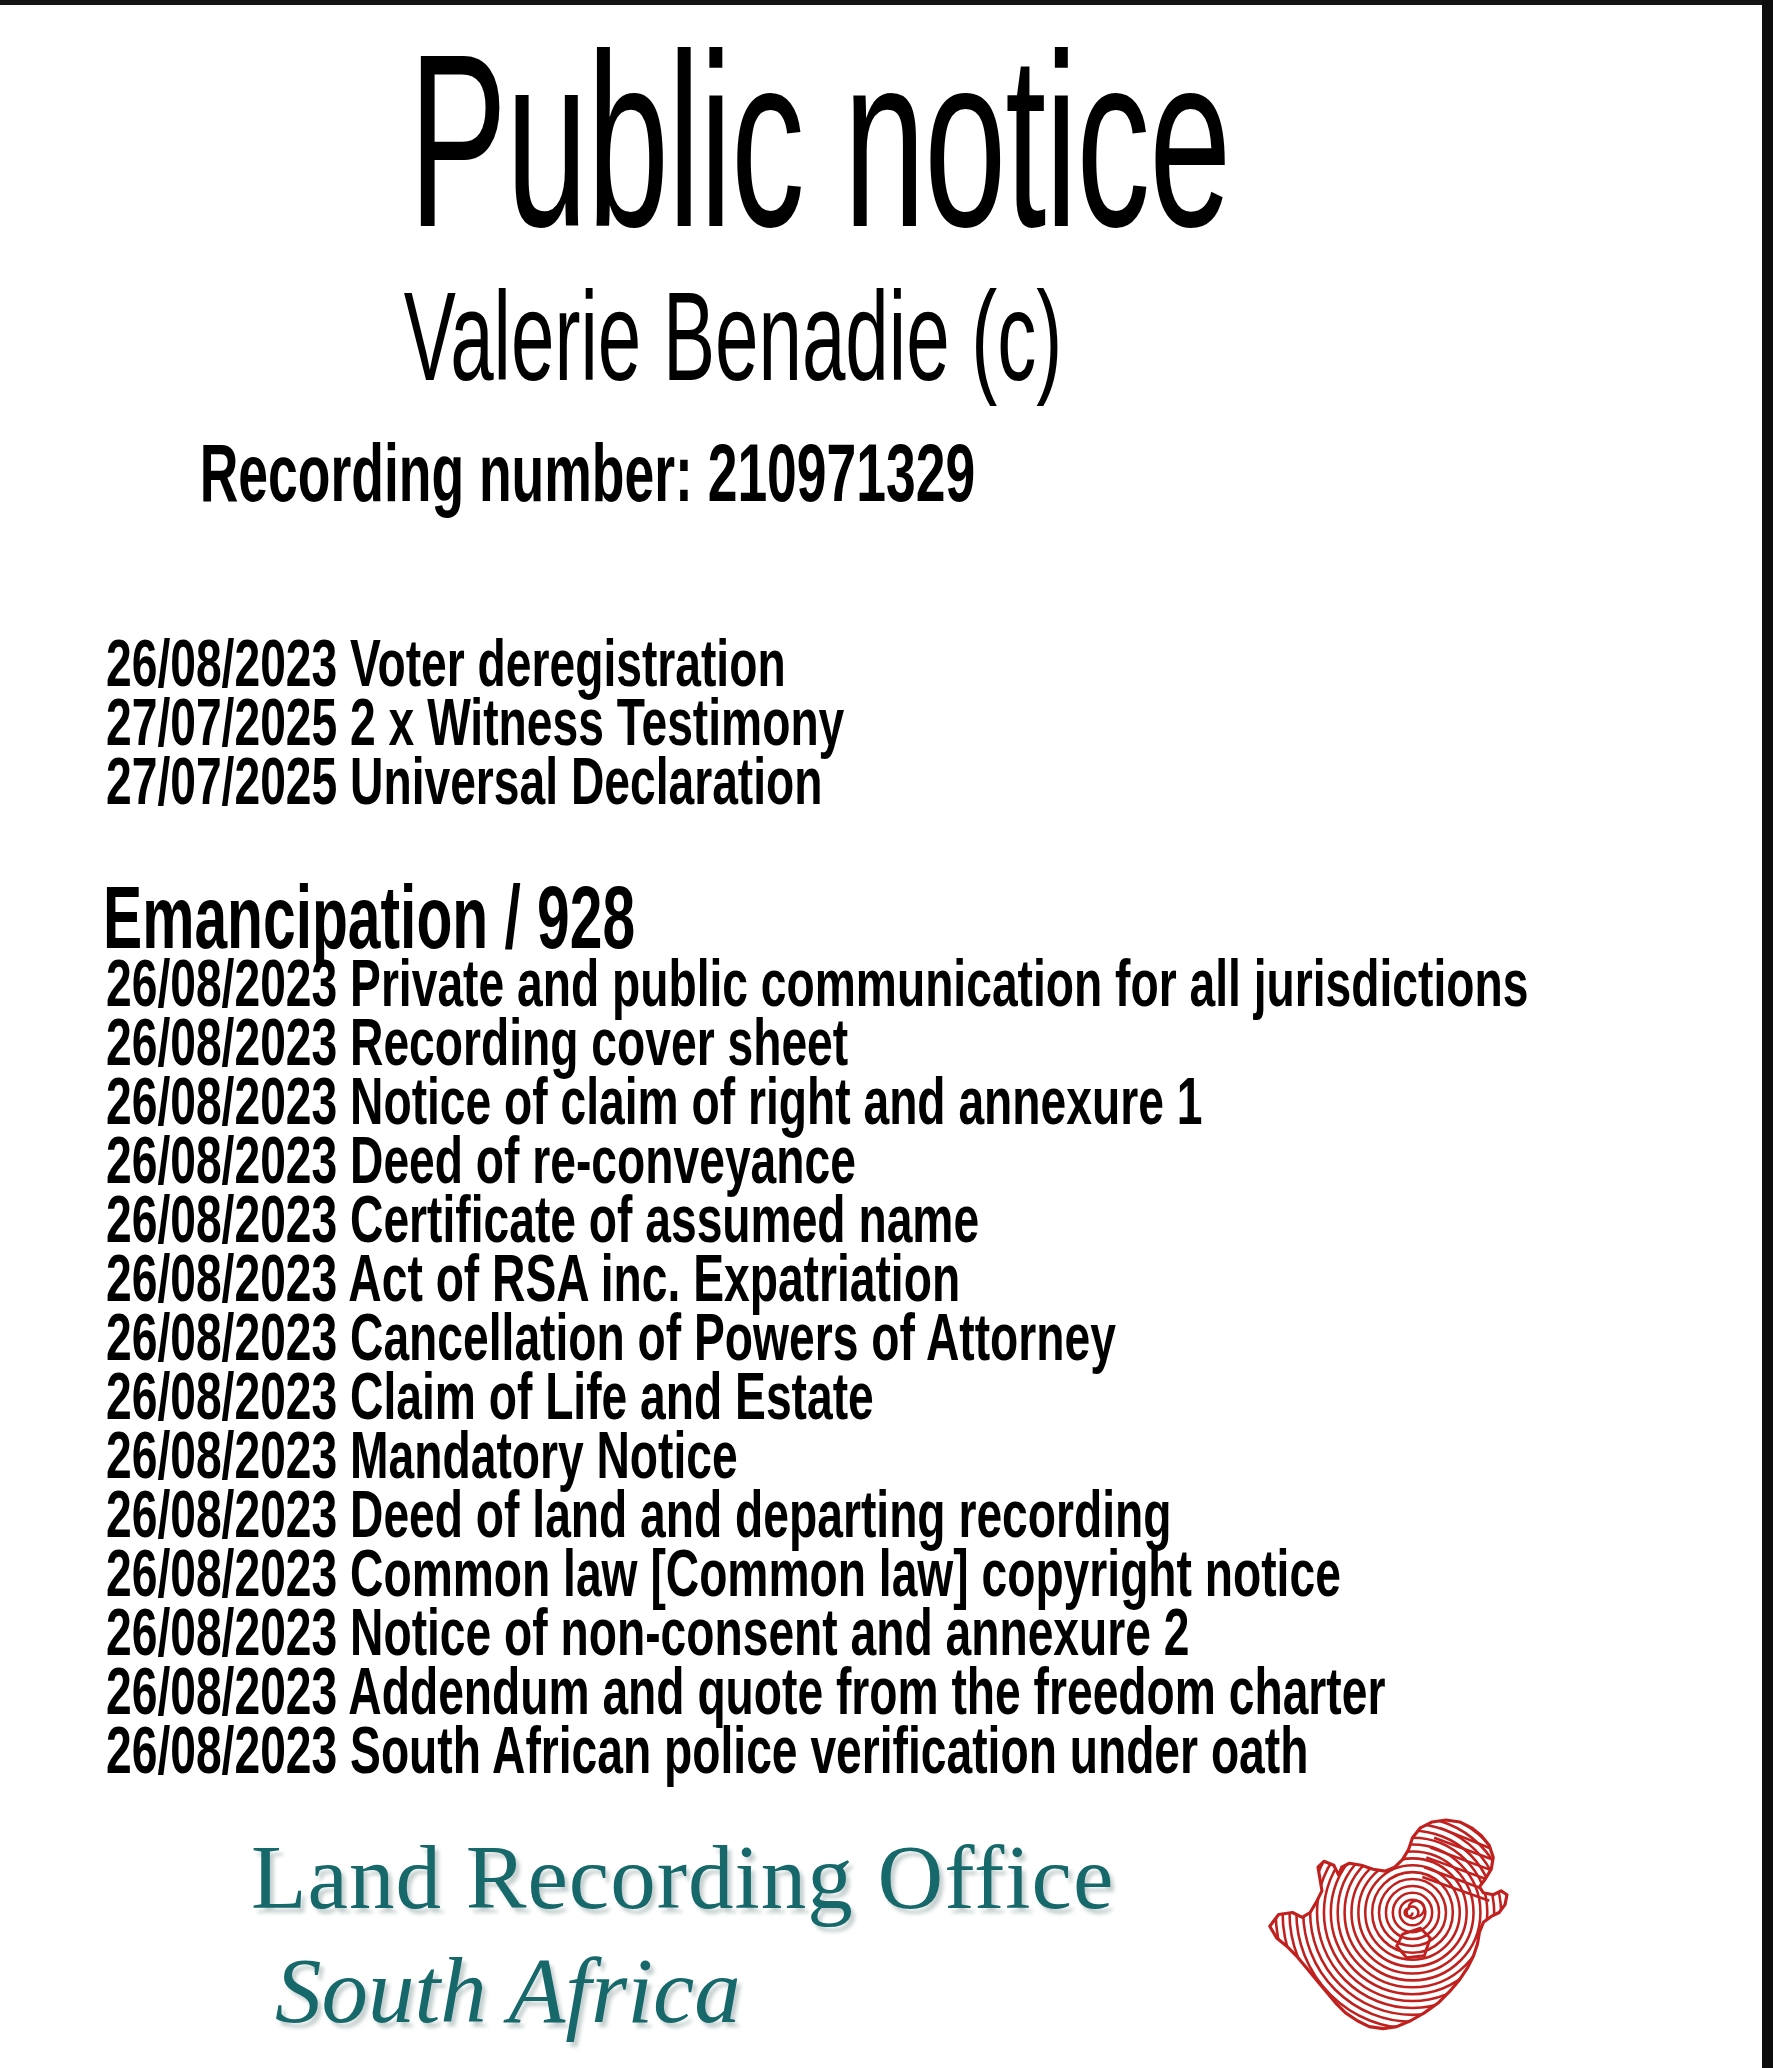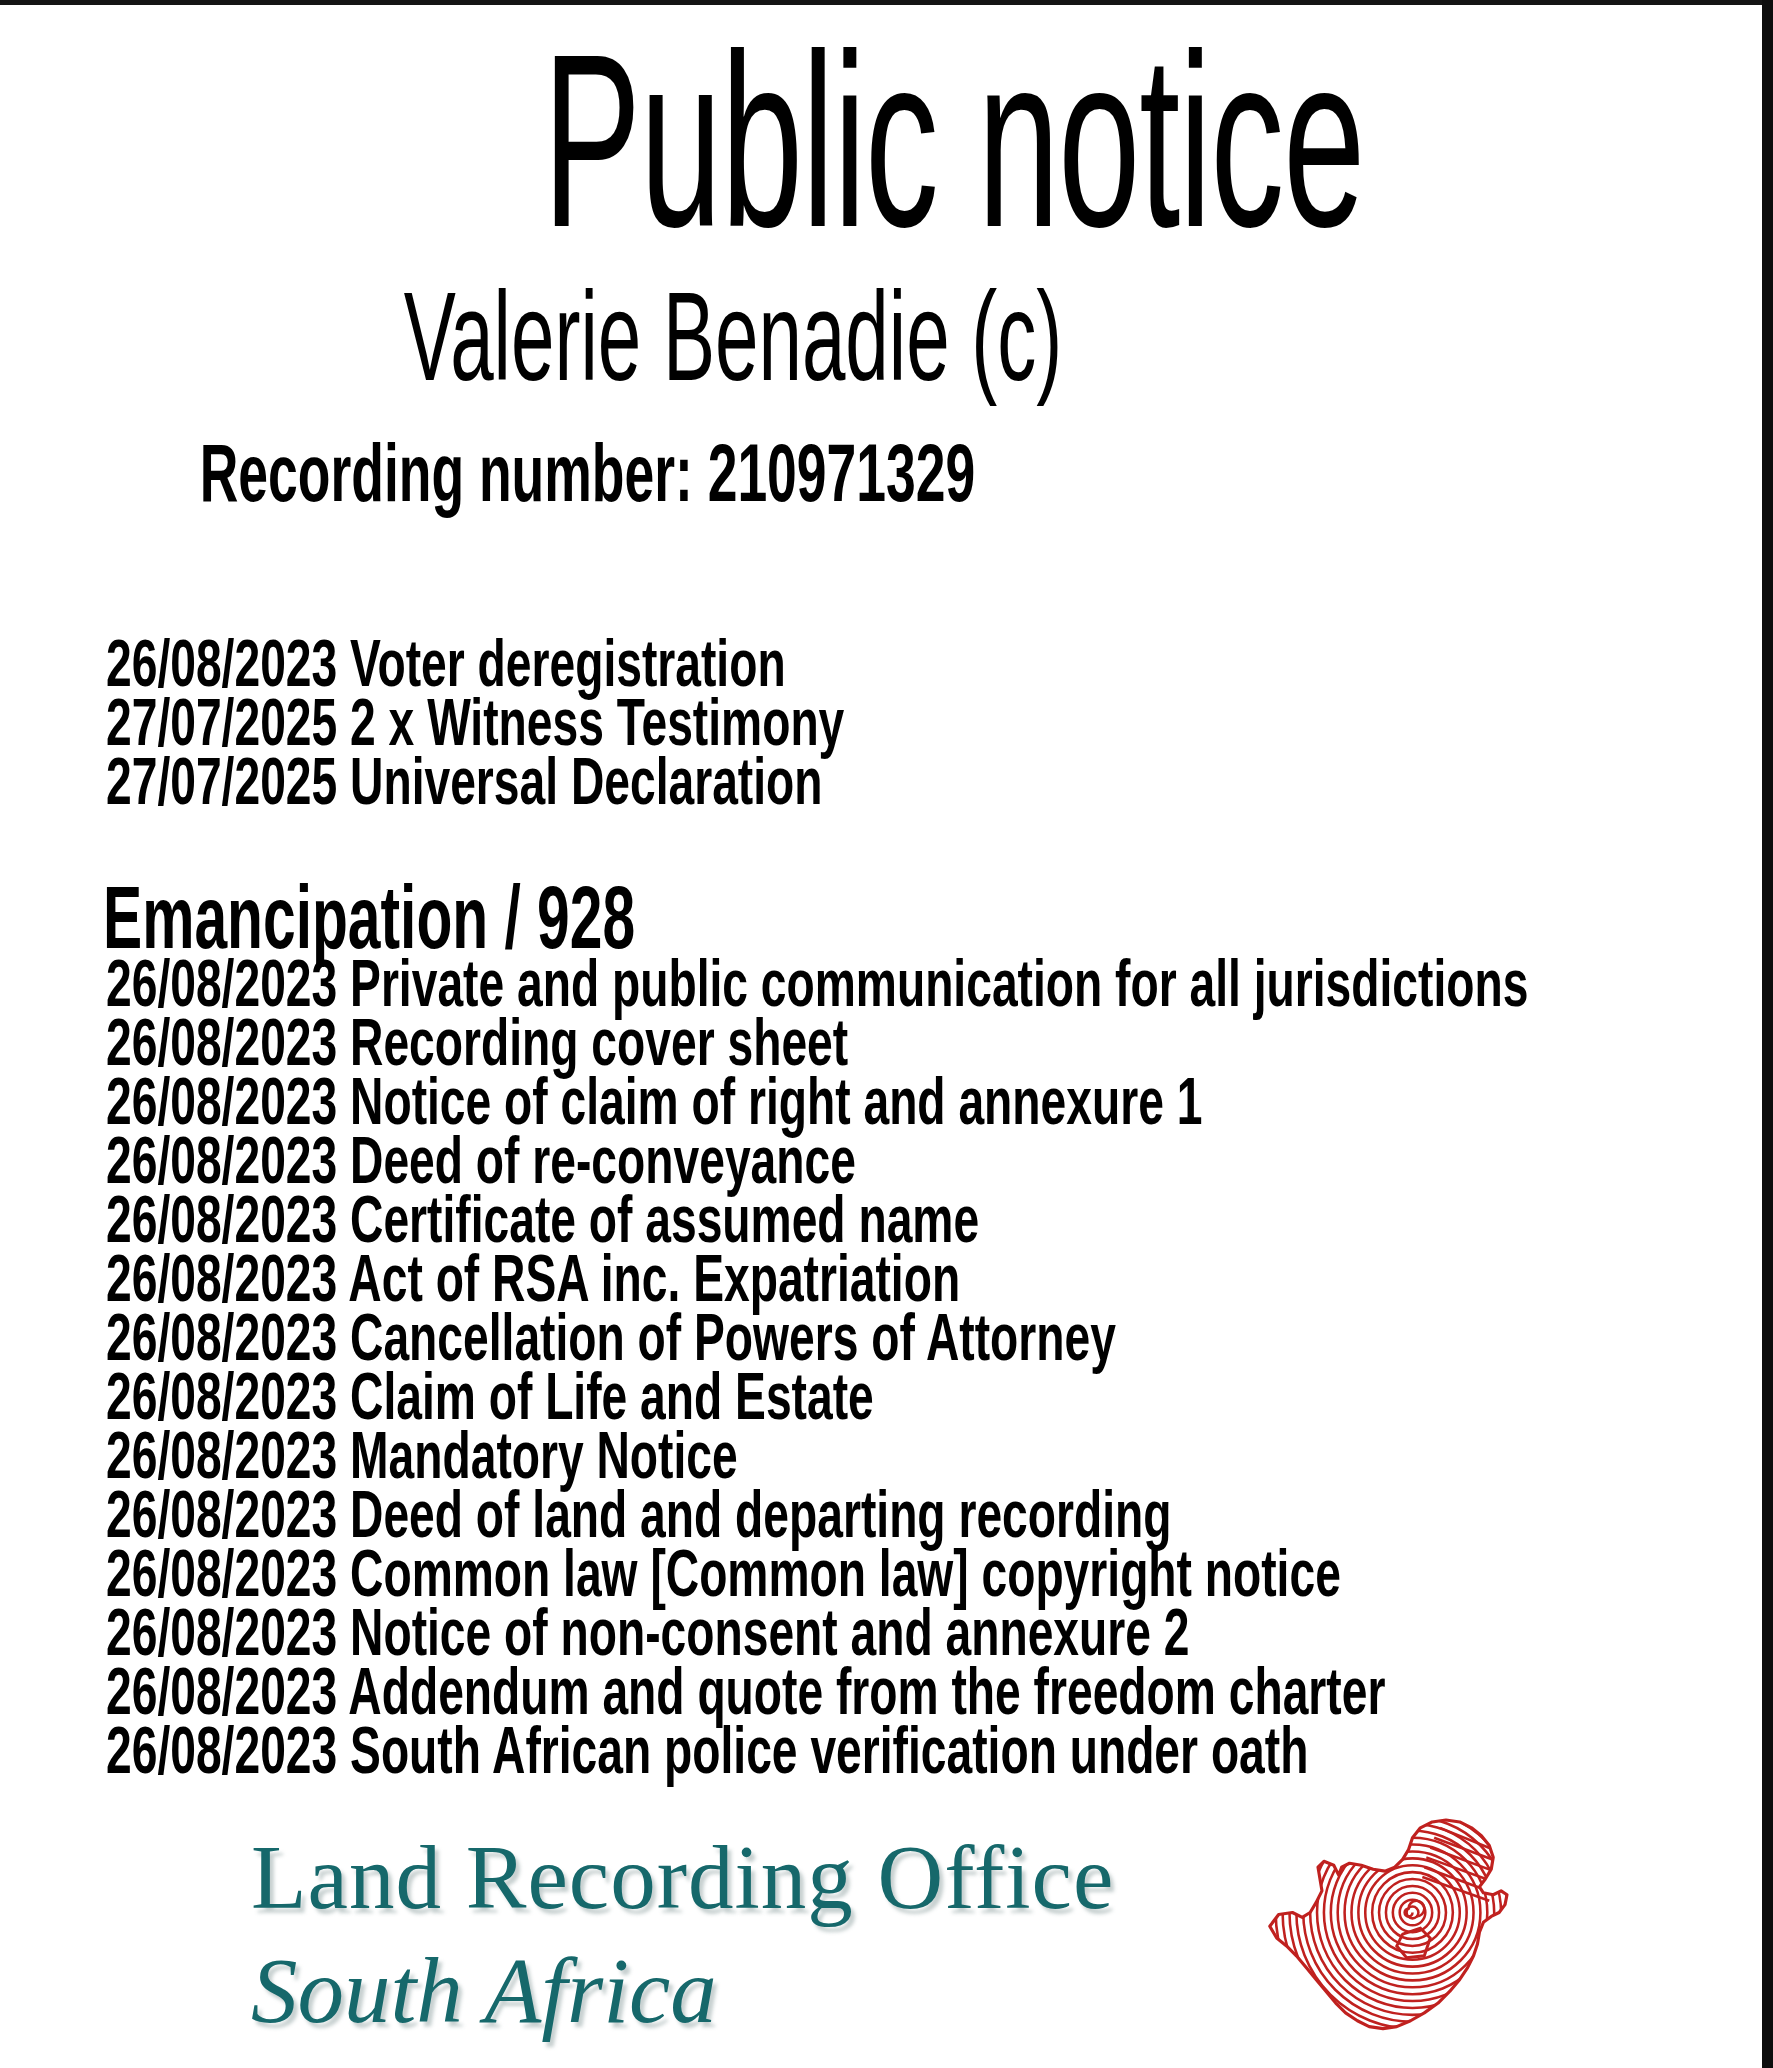--- a/index.html
+++ b/index.html
@@ -37,21 +37,21 @@
   .cond {
     font-family: "Liberation Sans", sans-serif;
     transform-origin: left center;
     white-space: nowrap;
   }
 
   #title-wrap {
     position: absolute;
     left: 0; top: 17.7px;
     width: 1638px;
-    text-align: right;
+    text-align: center;
   }
   #title {
     display: inline-block;
     font-size: 246px;
     line-height: 246px;
     font-weight: 400;
     letter-spacing: -2px;
     transform: scaleX(0.60);
     transform-origin: center center;
     white-space: nowrap;
@@ -167,20 +167,21 @@
     font-family: "Liberation Serif", serif;
     font-style: italic;
     font-size: 93px;
     line-height: 99px;
     font-weight: 400;
     color: #16686b;
     letter-spacing: 0px;
     text-shadow: 3.9px 4.9px 3.9px rgba(130,150,150,0.45);
     white-space: nowrap;
     margin-top: 15.8px;
+    margin-left: 24px;
   }
 
   #emblem {
     position: absolute;
     left: 1247px;
     top: 1818px;
     width: 394px;
     height: 250px;
   }
   #emblem svg { display: block; width: 394px; height: 250px; }

